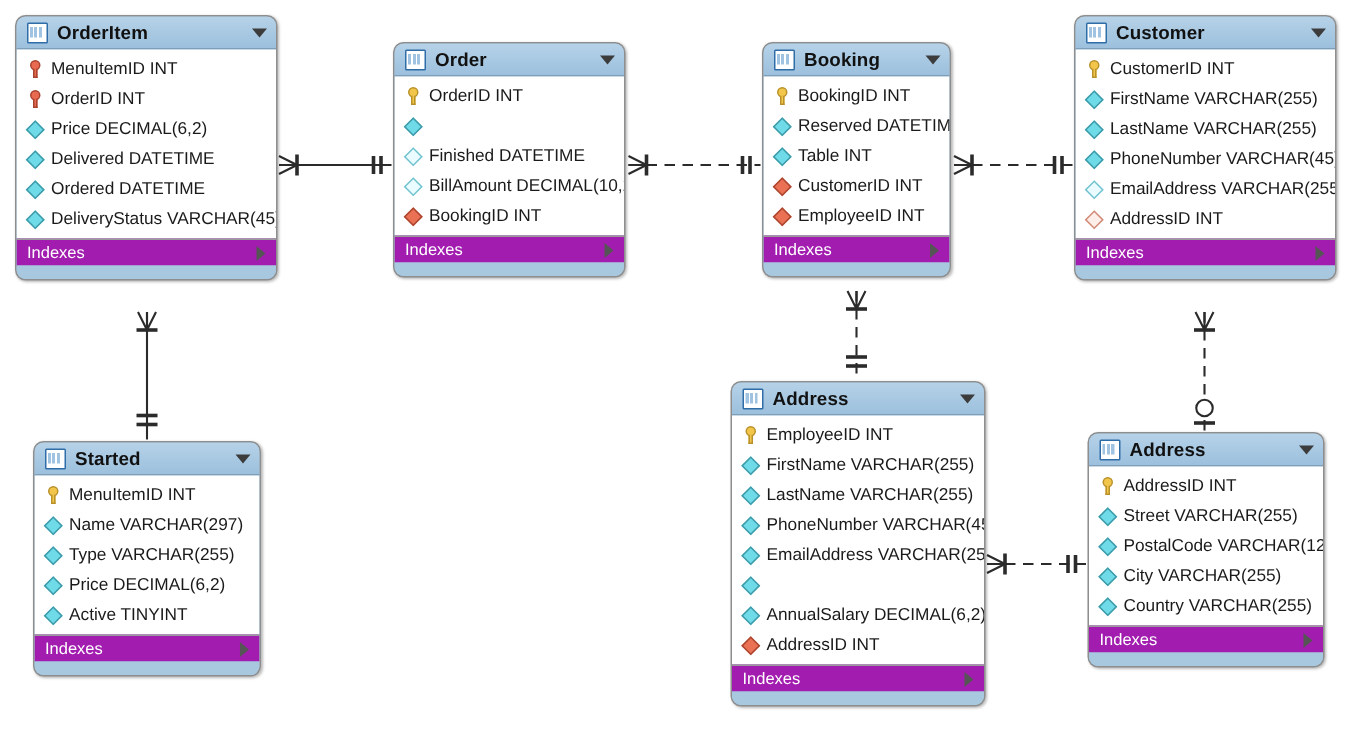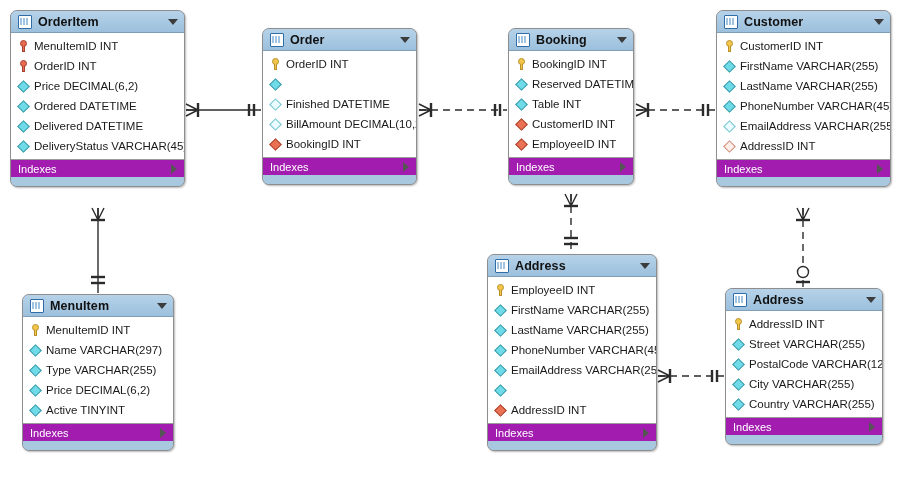--- a/index.html
+++ b/index.html
@@ -213,32 +213,32 @@
           <div class="col">
             <span class="ic">
               <span class="dia nn"></span>
             </span>
             <span class="col-name">Price DECIMAL(6,2)</span>
           </div>
           <div class="col">
             <span class="ic">
               <span class="dia nn"></span>
             </span>
+            <span class="col-name">Delivered DATETIME</span>
+          </div>
+          <div class="col">
+            <span class="ic">
+              <span class="dia nn"></span>
+            </span>
             <span class="col-name">Ordered DATETIME</span>
           </div>
           <div class="col">
             <span class="ic">
               <span class="dia nn"></span>
             </span>
-            <span class="col-name">Delivered DATETIME</span>
-          </div>
-          <div class="col">
-            <span class="ic">
-              <span class="dia nn"></span>
-            </span>
             <span class="col-name">DeliveryStatus VARCHAR(45)</span>
           </div>
         </div>
         <div class="tbl-ft">
           <span class="ft-lbl">Indexes</span>
           <span class="ft-caret"></span>
         </div>
         <div class="tbl-strip"></div>
       </div>
       <div class="tbl" style="left: 262px; top: 28px; width: 155px;">
@@ -374,21 +374,21 @@
         </div>
         <div class="tbl-ft">
           <span class="ft-lbl">Indexes</span>
           <span class="ft-caret"></span>
         </div>
         <div class="tbl-strip"></div>
       </div>
       <div class="tbl" style="left: 22px; top: 294px; width: 152px;">
         <div class="tbl-hd">
           <span class="hd-icon"></span>
-          <span class="hd-title">MenuItem</span>
+          <span class="hd-title">Started</span>
           <span class="hd-caret"></span>
         </div>
         <div class="tbl-body">
           <div class="col">
             <span class="ic">
               <span class="key"></span>
             </span>
             <span class="col-name">MenuItemID INT</span>
           </div>
           <div class="col">
@@ -459,20 +459,26 @@
             </span>
             <span class="col-name">EmailAddress VARCHAR(255)</span>
           </div>
           <div class="col">
             <span class="ic">
               <span class="dia nn"></span>
             </span>
           </div>
           <div class="col">
             <span class="ic">
+              <span class="dia nn"></span>
+            </span>
+            <span class="col-name">AnnualSalary DECIMAL(6,2)</span>
+          </div>
+          <div class="col">
+            <span class="ic">
               <span class="dia fk"></span>
             </span>
             <span class="col-name">AddressID INT</span>
           </div>
         </div>
         <div class="tbl-ft">
           <span class="ft-lbl">Indexes</span>
           <span class="ft-caret"></span>
         </div>
         <div class="tbl-strip"></div>

